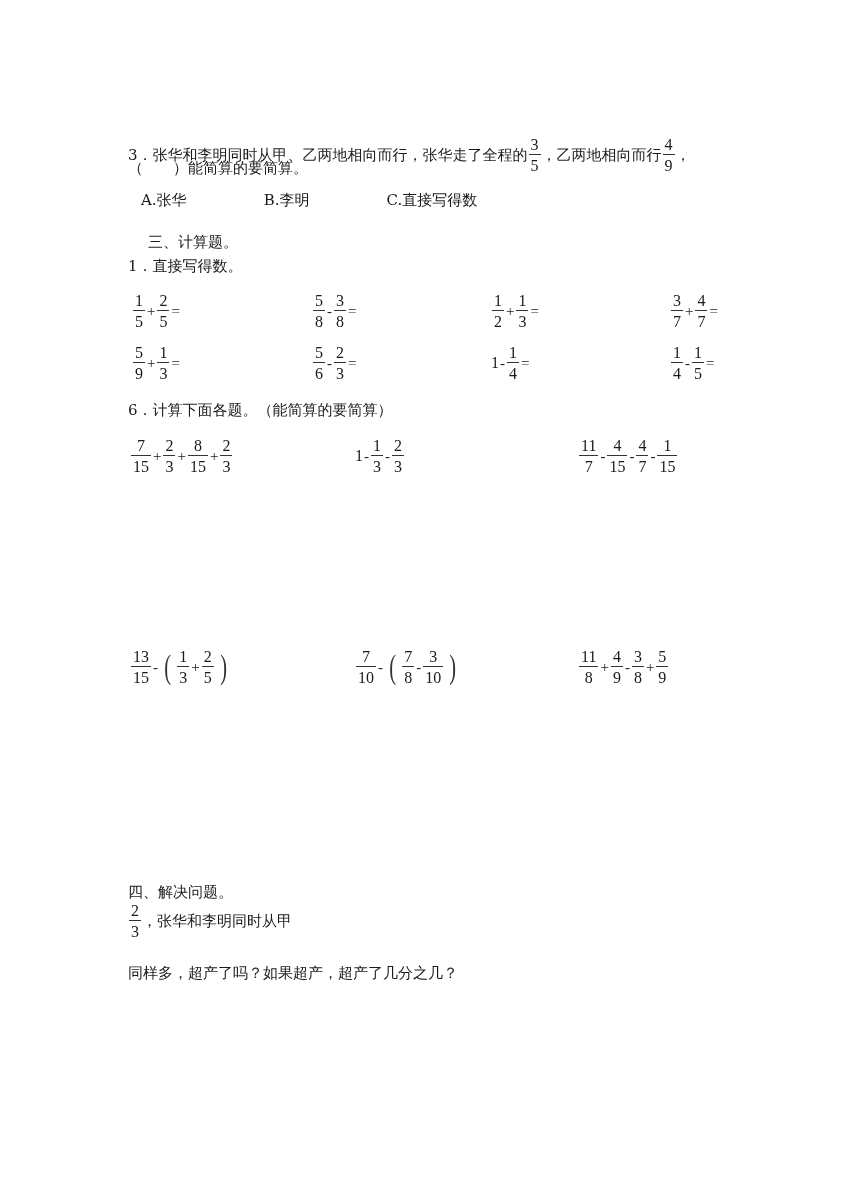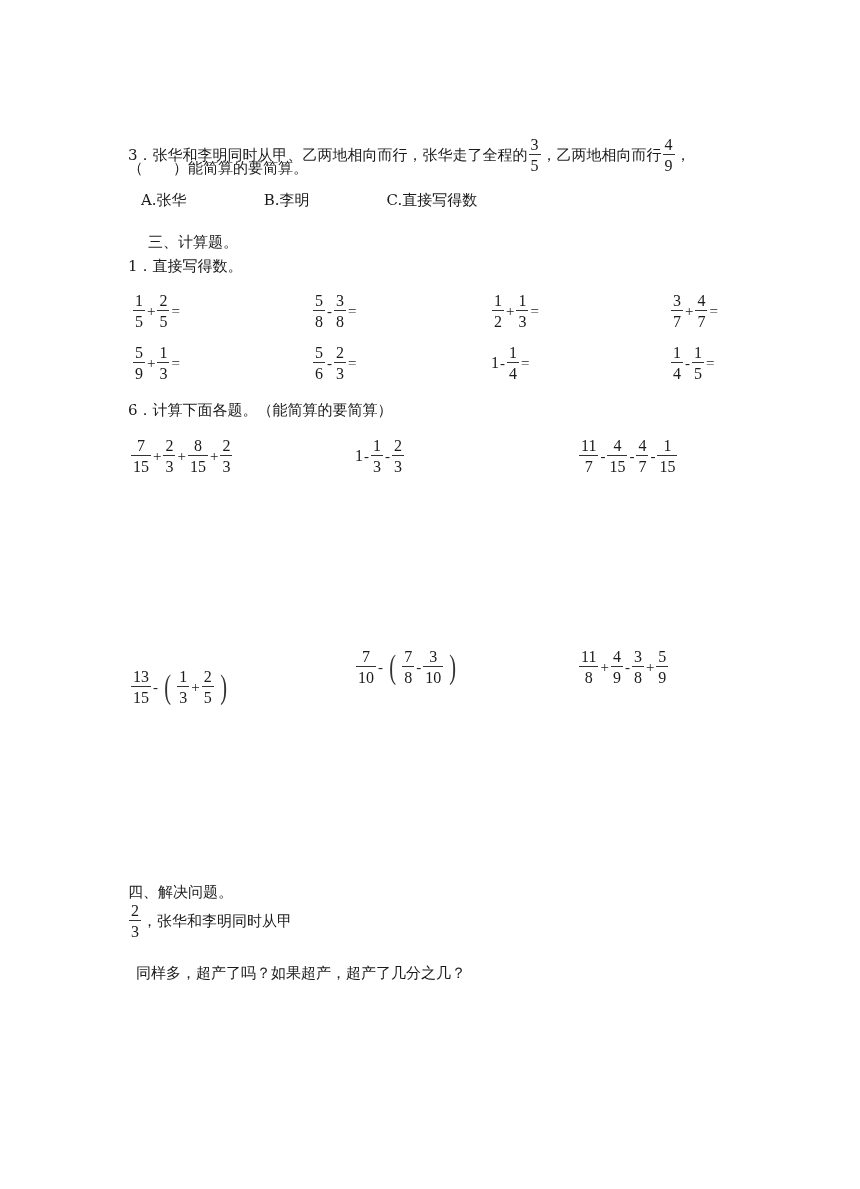--- a/index.html
+++ b/index.html
@@ -223,21 +223,21 @@
           <span class="bar"></span>
           <span class="den">7</span>
         </span>
         <span class="op">-</span>
         <span class="frac">
           <span class="num">1</span>
           <span class="bar"></span>
           <span class="den">15</span>
         </span>
       </span></div>
-    <div class="abs" style="left: 130px; top: 668px;"><span class="expr">
+    <div class="abs" style="left: 130px; top: 648px;"><span class="expr">
         <span class="frac">
           <span class="num">13</span>
           <span class="bar"></span>
           <span class="den">15</span>
         </span>
         <span class="op">-</span>
         <span class="paren">(</span>
         <span class="frac">
           <span class="num">1</span>
           <span class="bar"></span>
@@ -301,13 +301,13 @@
 
 <div class="abs line" style="left:128px; top:870px;margin-top:12px;">四、解决问题。</div>
 <div class="abs line" style="left:128px; top:902px; display:flex; align-items:center;">
   <span class="frac">
     <span class="num">2</span>
     <span class="bar"></span>
     <span class="den">3</span>
   </span>
   <span>，张华和李明同时从甲</span>
 </div>
-<div class="abs line" style="left:128px; top:963px;margin-left:8px;">同样多，超产了吗？如果超产，超产了几分之几？</div>
+<div class="abs line" style="left:128px; top:963px;">同样多，超产了吗？如果超产，超产了几分之几？</div>
 
 </body></html>

